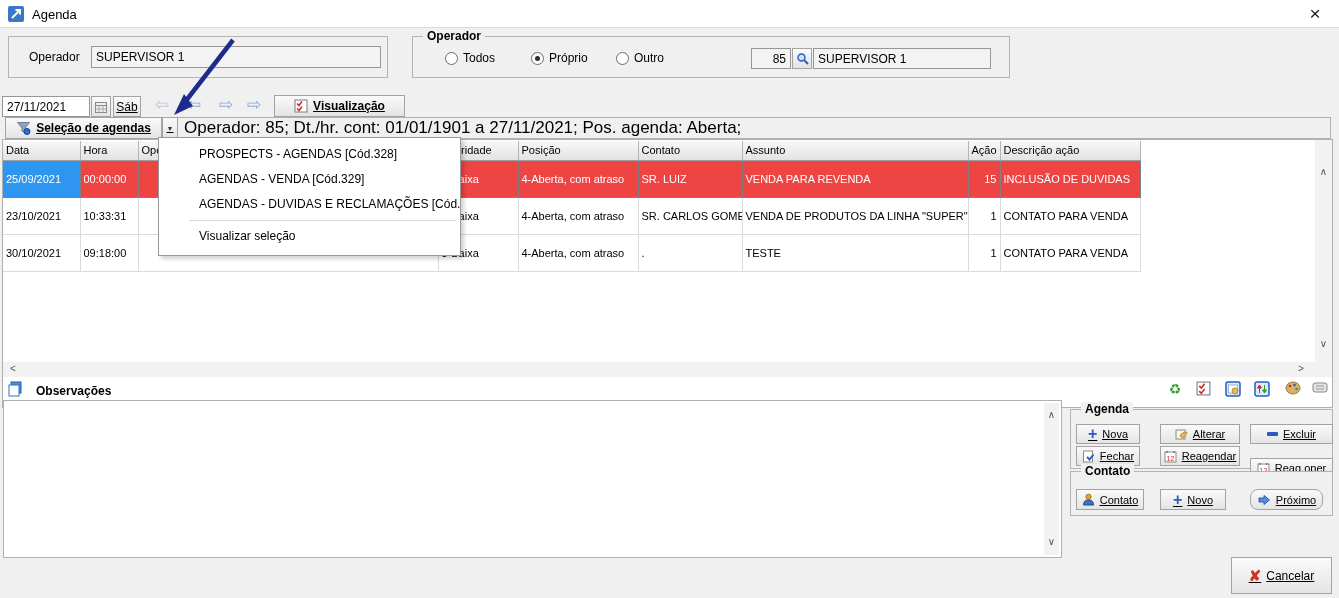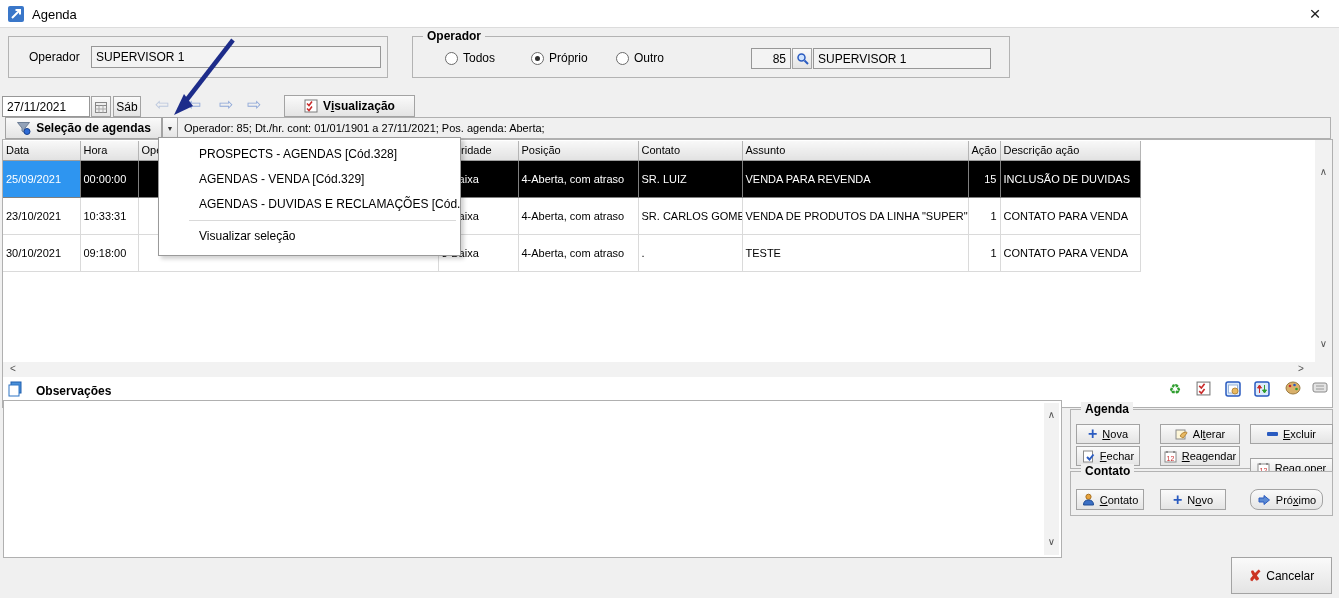--- a/index.html
+++ b/index.html
@@ -13,45 +13,45 @@
   .titlebar .title { position:absolute; left:32px; top:7px; font-size:13px; }
   .close-x { position:absolute; right:12px; top:2px; width:24px; height:24px; font-size:19px; line-height:24px; text-align:center; color:#222; cursor:default; }
 
   
   .gbox { position:absolute; border:1px solid #b3b3b3; background:#f0f0f0; }
   .gbox .legend { position:absolute; top:-8px; left:10px; background:#f0f0f0; padding:0 4px; font-weight:bold; font-size:12px; white-space:nowrap; }
 
   .sunken { position:absolute; border:1px solid #979797; background:#f3f3f3; display:flex; align-items:center; padding:0 4px; font-size:12px; white-space:nowrap; overflow:hidden; }
   .white { background:#fff; }
 
-  .btn { position:absolute; display:flex; align-items:center; justify-content:center; gap:5px; border:1px solid #a3a3a3; background:linear-gradient(#fafafa,#e4e4e4); font-size:11px; white-space:nowrap; cursor:default; }
+  .btn { position:absolute; display:flex; align-items:center; justify-content:center; gap:5px; border:1px solid #a3a3a3; background:linear-gradient(#fafafa,#e4e4e4); font-size:11px; white-space:nowrap; cursor:default;text-decoration:underline; }
   .btn.bold { font-weight:bold; font-size:12px; }
   .btn u { text-underline-offset:1px; }
 
   .lbl { position:absolute; white-space:nowrap; }
 
   
   .radio-opt { position:absolute; display:flex; align-items:center; gap:5px; font-size:12px; }
   .radio { width:13px; height:13px; border:1px solid #6b6b6b; border-radius:50%; background:#fff; display:inline-block; position:relative; }
   .radio.checked::after { content:''; position:absolute; inset:3px; background:#2e2e2e; border-radius:50%; }
 
   
   .nav { position:absolute; font-size:17px; color:#8fa8d8; width:24px; text-align:center; top:94px; }
   .nav.dis { color:#bcc8de; }
 
   
   .strip { position:absolute; left:163px; top:117px; width:1168px; height:22px; border:1px solid #b0b0b0; background:#f0f0f0; display:flex; align-items:center; }
-  .strip .txt { padding-left:20px; font-size:11px; white-space:nowrap; overflow:hidden; }
+  .strip .txt { padding-left:20px; font-size:17px; white-space:nowrap; overflow:hidden; }
 
   
   .grid-wrap { position:absolute; left:2px; top:139px; width:1331px; height:269px; border:1px solid #b0b0b0; background:#fff; }
   table { border-collapse:collapse; table-layout:fixed; width:1137px; position:absolute; left:0; top:1px; }
   th { height:19px; background:linear-gradient(#f8f8f8,#e2e2e2); border-right:1px solid #b5b5b5; border-bottom:1px solid #9e9e9e; font-weight:normal; text-align:left; padding:0 3px; font-size:11px; white-space:nowrap; overflow:hidden; }
   td { height:17px; border-right:1px solid #dadada; border-bottom:1px solid #dadada; padding:12px 3px; font-size:11px; white-space:nowrap; overflow:hidden; }
-  tr.selected td { background:#000000; color:#fff; border-color:#7f7f7f; }
+  tr.selected td { background:#ef4444; color:#fff; border-color:#7f7f7f; }
   tr.selected td:first-child { background:#2e95f0; }
   .num { text-align:right; }
 
   .sb { position:absolute; background:#f2f2f2; color:#555; }
   .sb .ch { position:absolute; font-size:10px; width:100%; text-align:center; cursor:default; }
 
   
   .obs-box { position:absolute; left:3px; top:400px; width:1059px; height:158px; border:1px solid #b0b0b0; background:#fff; font-size:12px; padding:4px 20px 4px 6px; }
 
   
@@ -125,21 +125,21 @@
         </svg>
     </span>
   </div>
   <div class="btn" style="left:113px; top:96px; width:28px; height:21px; font-size:12px;">Sáb</div>
 
   <span class="nav dis" style="left:150px; border-left:0;">⇦</span>
   <span class="nav" style="left:182px;">⇦</span>
   <span class="nav" style="left:214px;">⇨</span>
   <span class="nav" style="left:242px;">⇨</span>
 
-  <div class="btn bold" style="left:284px; top:95px; width:131px; height:22px;">
+  <div class="btn bold" style="left:274px; top:95px; width:131px; height:22px;">
     <span>
       <svg width="14" height="14" viewBox="0 0 14 14">
           <rect x="1" y="1" width="12" height="12" fill="#fff" stroke="#7a7a7a"></rect>
           <path d="M3 4.5 l2 2 3-4" stroke="#c92a2a" fill="none" stroke-width="1.5"></path>
           <path d="M3 9.5 l2 2 3-4" stroke="#c92a2a" fill="none" stroke-width="1.5"></path>
         </svg>
     </span>
     <span>V<u>i</u>sualização</span>
   </div>
 

